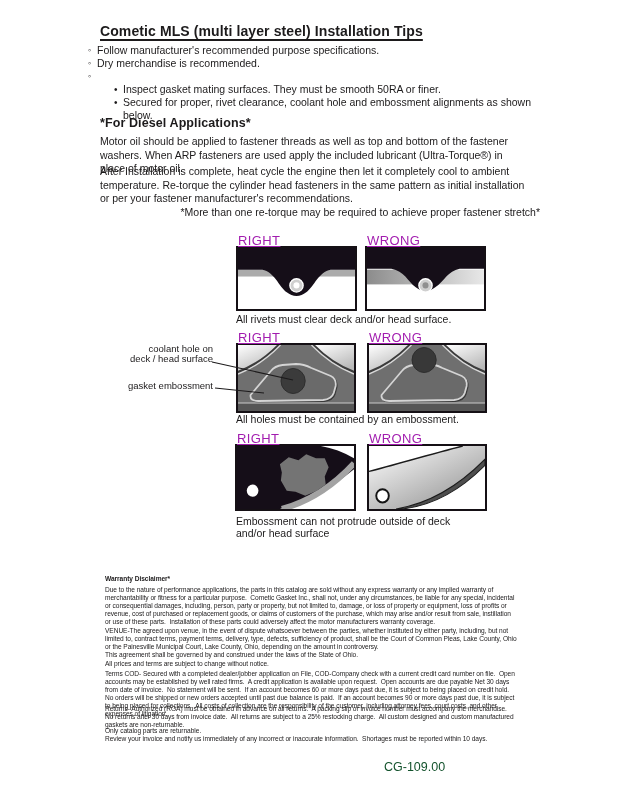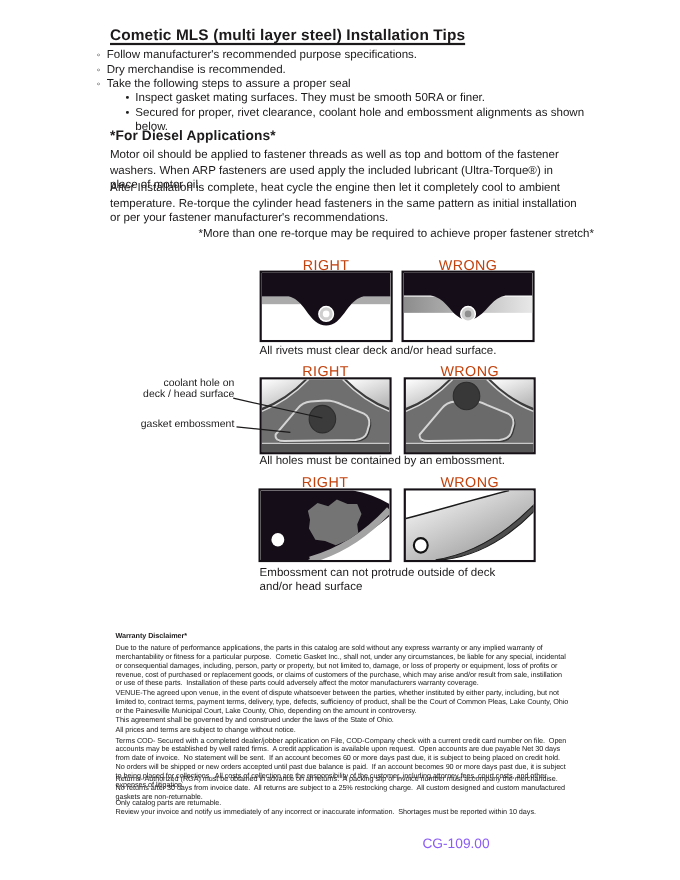--- a/index.html
+++ b/index.html
@@ -12,47 +12,46 @@
     left:100px;top:23px;font-size:14px;font-weight:bold;
     text-decoration:underline;text-underline-offset:3px;text-decoration-thickness:1.5px;
     letter-spacing:.1px;
   }
   .body-text{font-size:10.5px;line-height:13px;}
   .bullet-row{display:flex;align-items:flex-start;}
   .bullet-row .marker{width:9px;font-size:9px;line-height:13px;flex:0 0 auto;}
   .sub .marker{font-size:10px;}
   .diesel-head{left:100px;top:116px;font-size:12.5px;font-weight:bold;letter-spacing:.1px;}
   .para{left:100px;font-size:10.5px;line-height:13.5px;}
-  .rw-label{position:absolute;top:-15px;width:100%;text-align:center;font-size:13px;letter-spacing:.4px;color:#c2410c;}
+  .rw-label{position:absolute;top:-15px;width:100%;text-align:left;font-size:13px;letter-spacing:.4px;color:#a21caf;text-decoration:underline;}
   .dbox{position:absolute;border:2.5px solid #151015;background:#fff;}
   .dbox svg{display:block;}
   .caption{font-size:10.5px;line-height:12px;white-space:pre-wrap;}
   .ann{font-size:9.5px;line-height:10px;text-align:right;white-space:pre-wrap;}
   .legal{left:105px;width:412px;font-size:6.6px;line-height:8px;letter-spacing:-.05px;white-space:pre-wrap;}
   .legal-head{font-weight:bold;}
-  .pagenum{left:384px;top:760px;font-size:12.5px;color:#8b5cf6;text-align:right;}
+  .pagenum{left:384px;top:760px;font-size:12.5px;color:#14532d;text-align:right;}
   svg{overflow:hidden;}
 </style>
 </head>
 <body>
 
 <div class="abs title">Cometic MLS (multi layer steel) Installation Tips</div>
 
 <div class="abs body-text bullet-row" style="left:88px;top:44px;width:440px;">
   <span class="marker">◦</span>
   <span>Follow manufacturer's recommended purpose specifications.</span>
 </div>
 <div class="abs body-text bullet-row" style="left:88px;top:57px;width:440px;">
   <span class="marker">◦</span>
   <span>Dry merchandise is recommended.</span>
 </div>
 <div class="abs body-text bullet-row" style="left:88px;top:70px;width:440px;">
 
   <span class="marker">◦</span>
-  <span>Take the following steps to assure a proper seal</span>
 </div>
 <div class="abs body-text bullet-row sub" style="left:114px;top:83px;width:420px;">
   <span class="marker">•</span>
   <span>Inspect gasket mating surfaces.  They must be smooth 50RA or finer.</span>
 </div>
 <div class="abs body-text bullet-row sub" style="left:114px;top:96px;width:420px;">
   <span class="marker">•</span>
   <span>Secured for proper, rivet clearance, coolant hole and embossment alignments as shown below.</span>
 </div>
 

